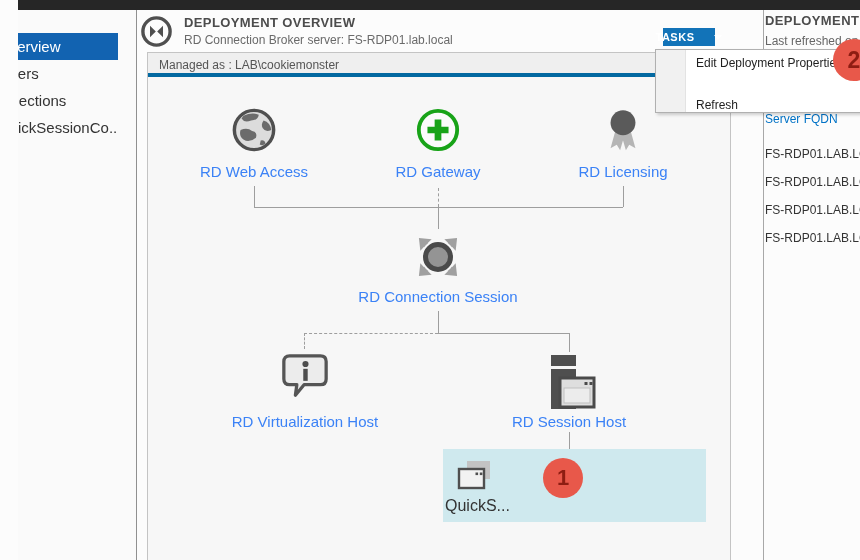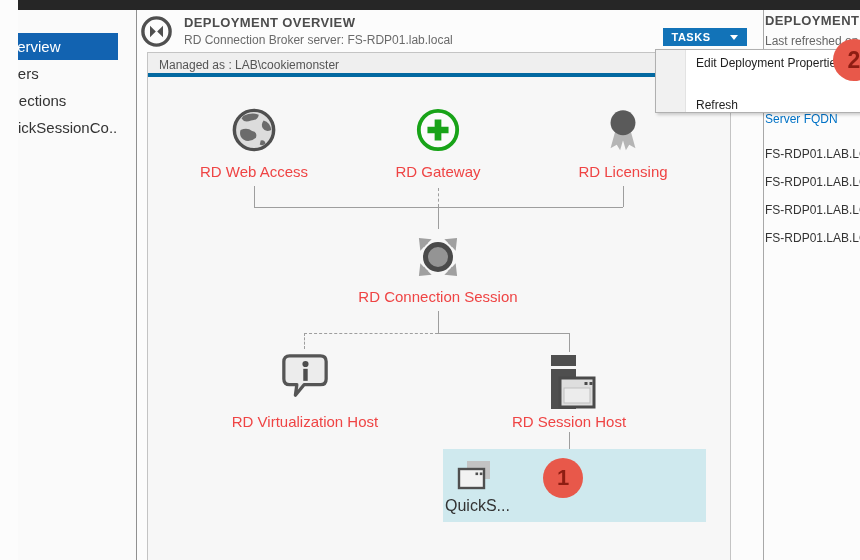--- a/index.html
+++ b/index.html
@@ -11,30 +11,30 @@
   
   .sidebar{left:0;top:10px;width:118px;height:550px;background:#fafafa;overflow:hidden;z-index:5;}
   .nav-item{position:absolute;left:0;width:100px;height:27px;line-height:27px;
             font-size:15px;color:#333;overflow:hidden;cursor:pointer;}
   .nav-item.selected{background:#1263b1;color:#fff;}
   .nav-label{position:absolute;top:0;white-space:nowrap;}
   .vsep{width:1px;background:#909090;z-index:6;}
   
   .ov-title{left:166px;top:15px;font-size:13px;font-weight:bold;color:#4c4c4c;letter-spacing:.4px;white-space:nowrap;}
   .ov-sub{left:166px;top:33px;font-size:12px;color:#6a6a6a;white-space:nowrap;}
-  .tasks-btn{left:645px;top:28px;width:84px;height:18px;background:#1273b8;color:#fff;
+  .tasks-btn{left:645px;top:28px;width:52px;height:18px;background:#1273b8;color:#fff;
              display:flex;align-items:center;justify-content:center;gap:20px;
              font-size:11px;font-weight:bold;letter-spacing:.5px;cursor:pointer;z-index:10;}
   .tri{width:0;height:0;border-left:4px solid transparent;border-right:4px solid transparent;border-top:5px solid #fff;}
   
   .diagbox{left:129px;top:52px;width:584px;height:508px;background:#f7f7f7;
            border:1px solid #c4c4c4;border-bottom:0;box-sizing:border-box;z-index:1;}
   .managed{left:130px;top:53px;width:582px;height:24px;line-height:24px;background:#efefef;
            border-bottom:4px solid #0369a1;font-size:12px;color:#555;padding-left:11px;box-sizing:border-box;z-index:2;}
-  .node-label{font-size:15px;color:#ef4444;text-align:center;width:220px;white-space:nowrap;z-index:3;}
+  .node-label{font-size:15px;color:#3b82f6;text-align:center;width:220px;white-space:nowrap;z-index:3;}
   .ln{z-index:2;}
   .ln-h{height:1px;background:#9e9e9e;}
   .ln-v{width:1px;background:#9e9e9e;}
   .ln-hd{height:0;border-top:1px dashed #9e9e9e;background:none;}
   .ln-vd{width:0;border-left:1px dashed #9e9e9e;background:none;}
   
   .col-tile{left:425px;top:449px;width:263px;height:73px;background:#cfe9ee;z-index:3;cursor:pointer;}
   .col-label{left:427px;top:497px;width:60px;text-align:center;font-size:16px;color:#333;z-index:4;}
   
   .badge{border-radius:50%;background:#e8584a;color:#8e1d12;font-weight:bold;

